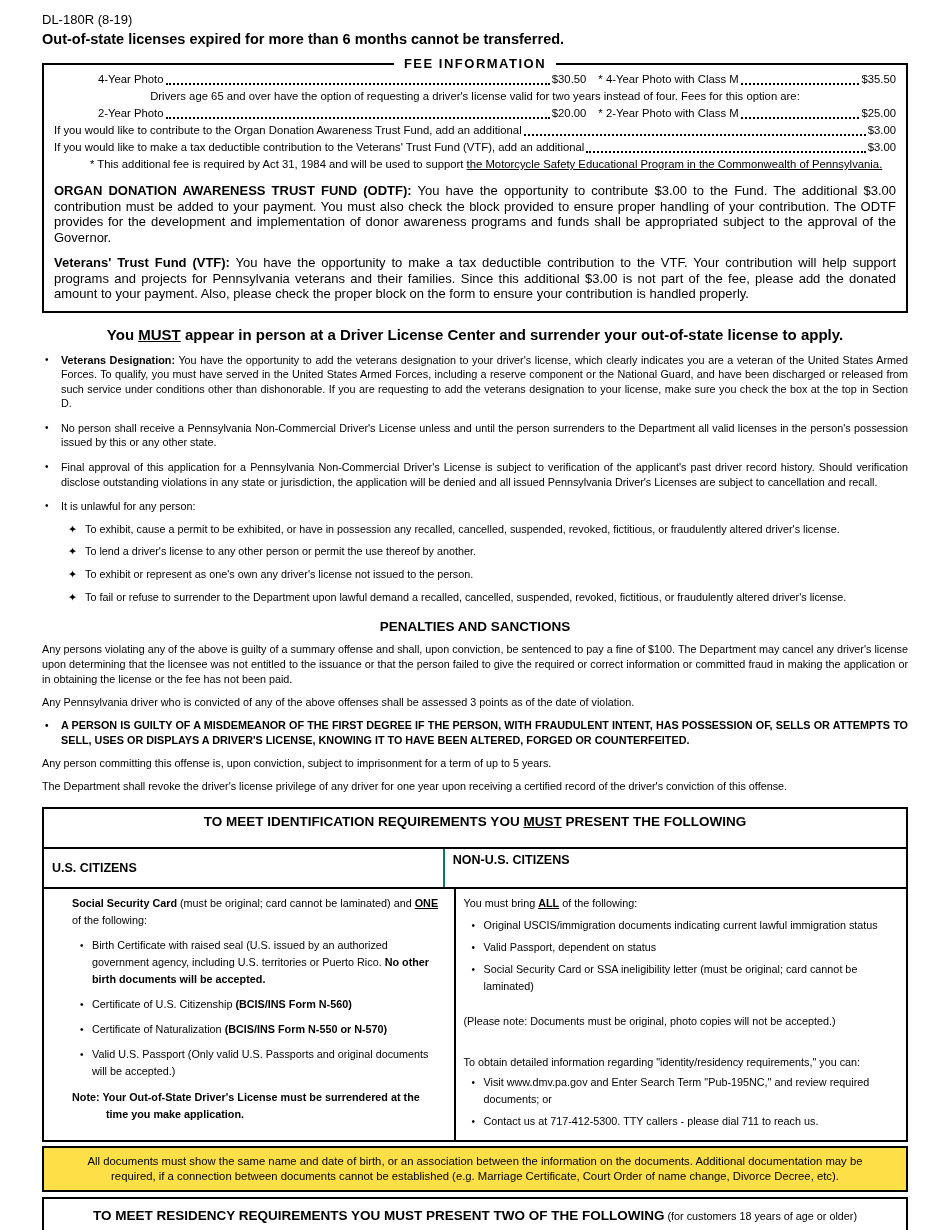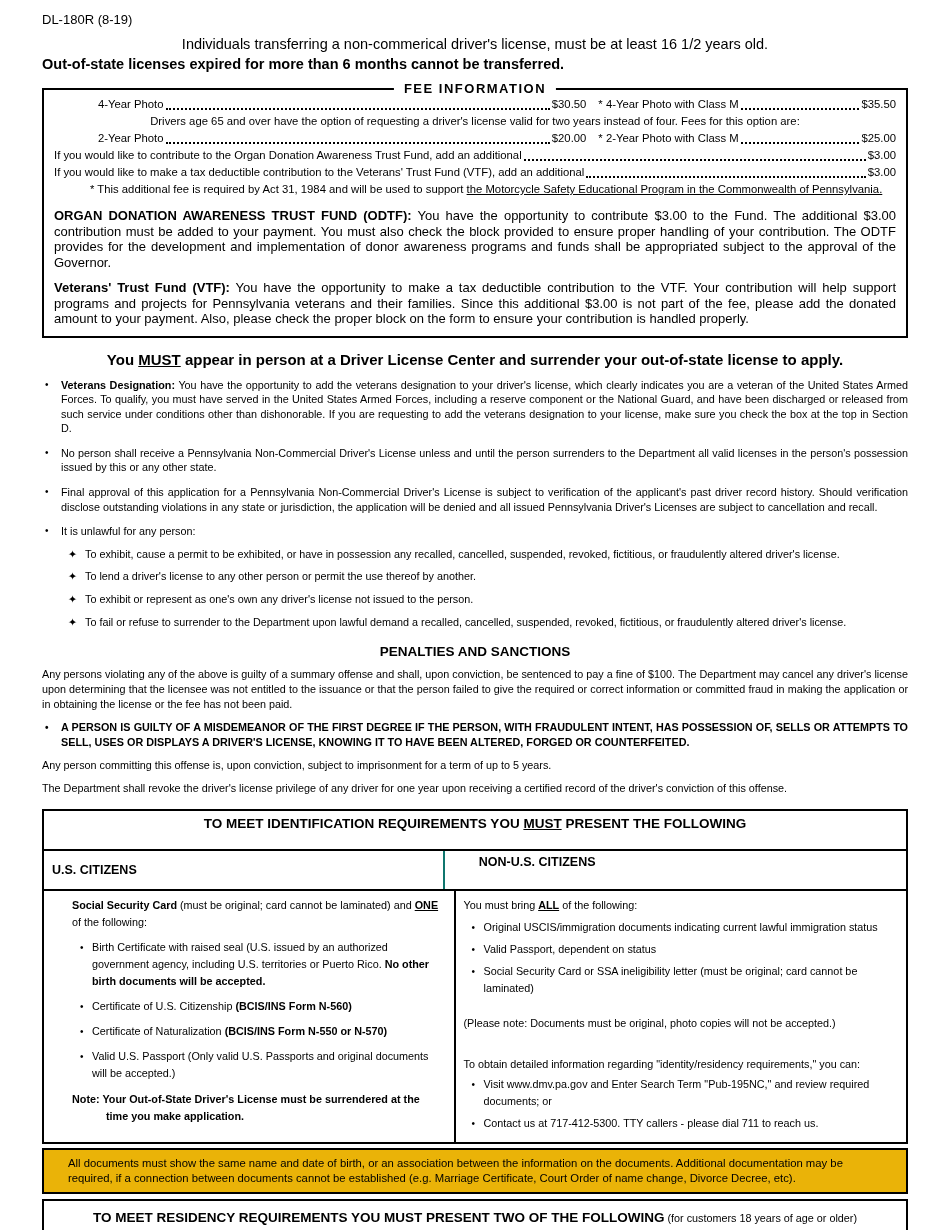--- a/index.html
+++ b/index.html
@@ -31,49 +31,48 @@
   .star-marker{flex:0 0 17px;}
 
   .pen-heading{text-align:center;font-weight:bold;font-size:13.5px;margin-top:15px;}
   .pen-para{font-size:10.8px;line-height:15px;text-align:justify;margin-top:8px;}
   .pen-bullet{display:flex;font-size:10.8px;line-height:15px;margin-top:8px;font-weight:bold;}
 
   .id-table{border:2px solid #000;margin-top:13px;}
   .id-title{text-align:center;font-weight:bold;font-size:13.5px;padding:5px 0 18px 0;border-bottom:2px solid #000;}
   .id-cols{display:flex;border-bottom:2px solid #000;font-weight:bold;font-size:12.5px;}
   .id-cols .us{flex:0 0 46.5%;border-right:2px solid #0f766e;padding:12px 8px;box-sizing:border-box;}
-  .id-cols .nonus{flex:1;padding:4px 8px;margin-left:26px;}
+  .id-cols .nonus{flex:1;padding:4px 8px;}
   .id-body{display:flex;font-size:10.8px;line-height:17px;margin-left:20px;}
   .id-body .us{flex:0 0 46.5%;border-right:2px solid #000;padding:6px 12px 10px 8px;box-sizing:border-box;}
   .id-body .nonus{flex:1;padding:6px 12px 10px 8px;}
   .cell-bullet{display:flex;margin-top:8px;padding-left:8px;}
   .cell-bullet .bm{flex:0 0 12px;font-size:10px;}
   .cell-bullet .bt{flex:1;}
   .us-note{font-weight:bold;margin-top:9px;padding-left:34px;text-indent:-34px;}
   .nonus-note{text-align:left;margin-top:18px;}
   .obtain{margin-top:24px;}
 
-  .gray-band{border:2px solid #000;background:#eab308;margin-top:4px;padding:6px 24px;font-size:11.3px;line-height:15px;text-align:left;}
+  .gray-band{border:2px solid #000;background:#fde047;margin-top:4px;padding:6px 24px;font-size:11.3px;line-height:15px;text-align:center;}
 
   .res-box{border:2px solid #000;margin-top:5px;padding:7px 10px 9px 10px;}
   .res-title{text-align:center;}
   .res-title .big{font-weight:bold;font-size:13.5px;}
   .res-title .small{font-size:10.8px;}
   .res-row1{display:flex;justify-content:center;font-size:11.3px;margin-top:11px;}
   .res-row1 .item{display:flex;margin:0 19px;}
   .res-row1 .bm,.res-row2 .bm{margin-right:6px;font-size:10px;}
   .res-row2{display:flex;justify-content:center;font-size:11.3px;margin-top:9px;}
 </style>
 </head>
 <body>
 
 <div class="page">
 
   <div class="form-number">DL-180R (8-19)</div>
-  <div class="intro1">Individuals transferring a non-commerical driver's license, must be at least 16 1/2 years old.</div>
   <div class="intro2">Out-of-state licenses expired for more than 6 months cannot be transferred.</div>
 
   <div class="fee-box">
     <div class="fee-legend">FEE  INFORMATION</div>
 
     <div class="fee-row">
       <div class="pair-left">
         <span>4-Year Photo</span>
         <span class="dots"></span>
         <span>$30.50</span>
@@ -161,20 +160,21 @@
     <span class="star-marker">✦</span>
     <span class="bullet-text">To exhibit or represent as one's own any driver's license not issued to the person.</span>
   </div>
   <div class="star-item">
     <span class="star-marker">✦</span>
     <span class="bullet-text">To fail or refuse to surrender to the Department upon lawful demand a recalled, cancelled, suspended, revoked, fictitious, or fraudulently altered driver's license.</span>
   </div>
 
   <div class="pen-heading">PENALTIES AND SANCTIONS</div>
   <div class="pen-para">Any persons violating any of the above is guilty of a summary offense and shall, upon conviction, be sentenced to pay a fine of $100. The Department may cancel any driver's license upon determining that the licensee was not entitled to the issuance or that the person failed to give the required or correct information or committed fraud in making the application or in obtaining the license or the fee has not been paid.</div>
+  <div class="pen-para">Any Pennsylvania driver who is convicted of any of the above offenses shall be assessed 3 points as of the date of violation.</div>
   <div class="pen-bullet">
     <span class="bullet-marker">•</span>
     <span class="bullet-text">A PERSON IS GUILTY OF A MISDEMEANOR OF THE FIRST DEGREE IF THE PERSON, WITH FRAUDULENT INTENT, HAS POSSESSION OF, SELLS OR ATTEMPTS TO SELL, USES OR DISPLAYS A DRIVER'S LICENSE, KNOWING IT TO HAVE BEEN ALTERED, FORGED OR COUNTERFEITED.</span>
   </div>
   <div class="pen-para">Any person committing this offense is, upon conviction, subject to imprisonment for a term of up to 5 years.</div>
   <div class="pen-para">The Department shall revoke the driver's license privilege of any driver for one year upon receiving a certified record of the driver's conviction of this offense.</div>
 
   <div class="id-table">
     <div class="id-title">
       <span>TO MEET IDENTIFICATION REQUIREMENTS YOU </span><span class="uline">MUST</span><span> PRESENT THE FOLLOWING</span>

